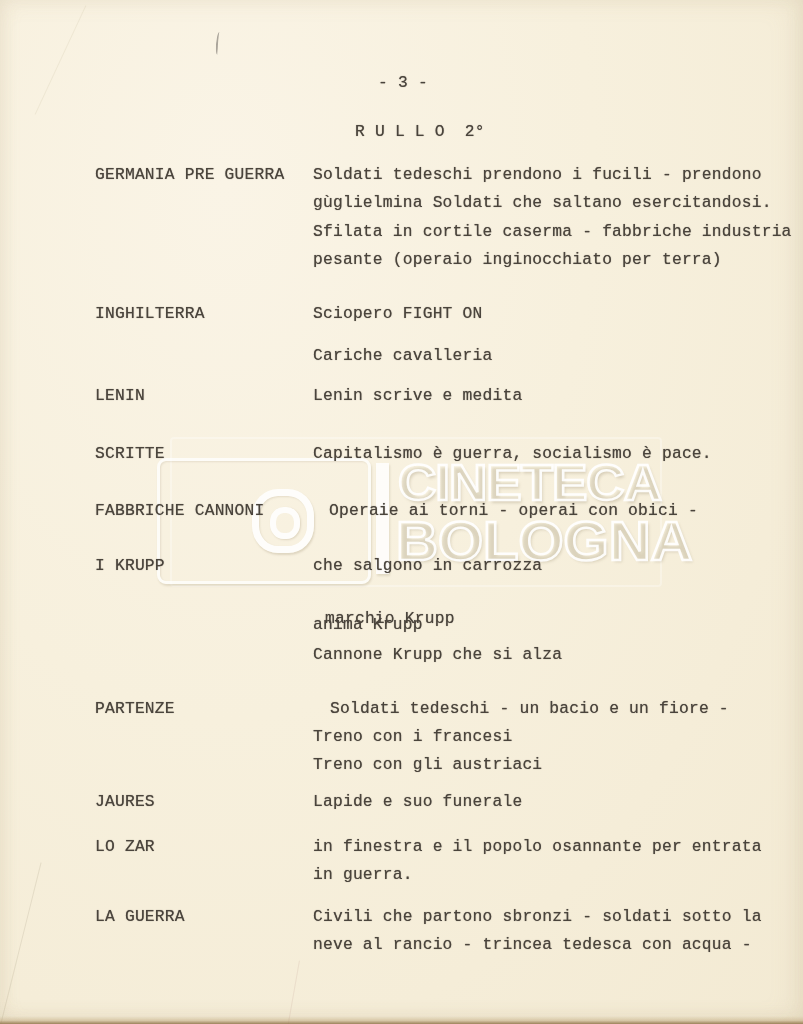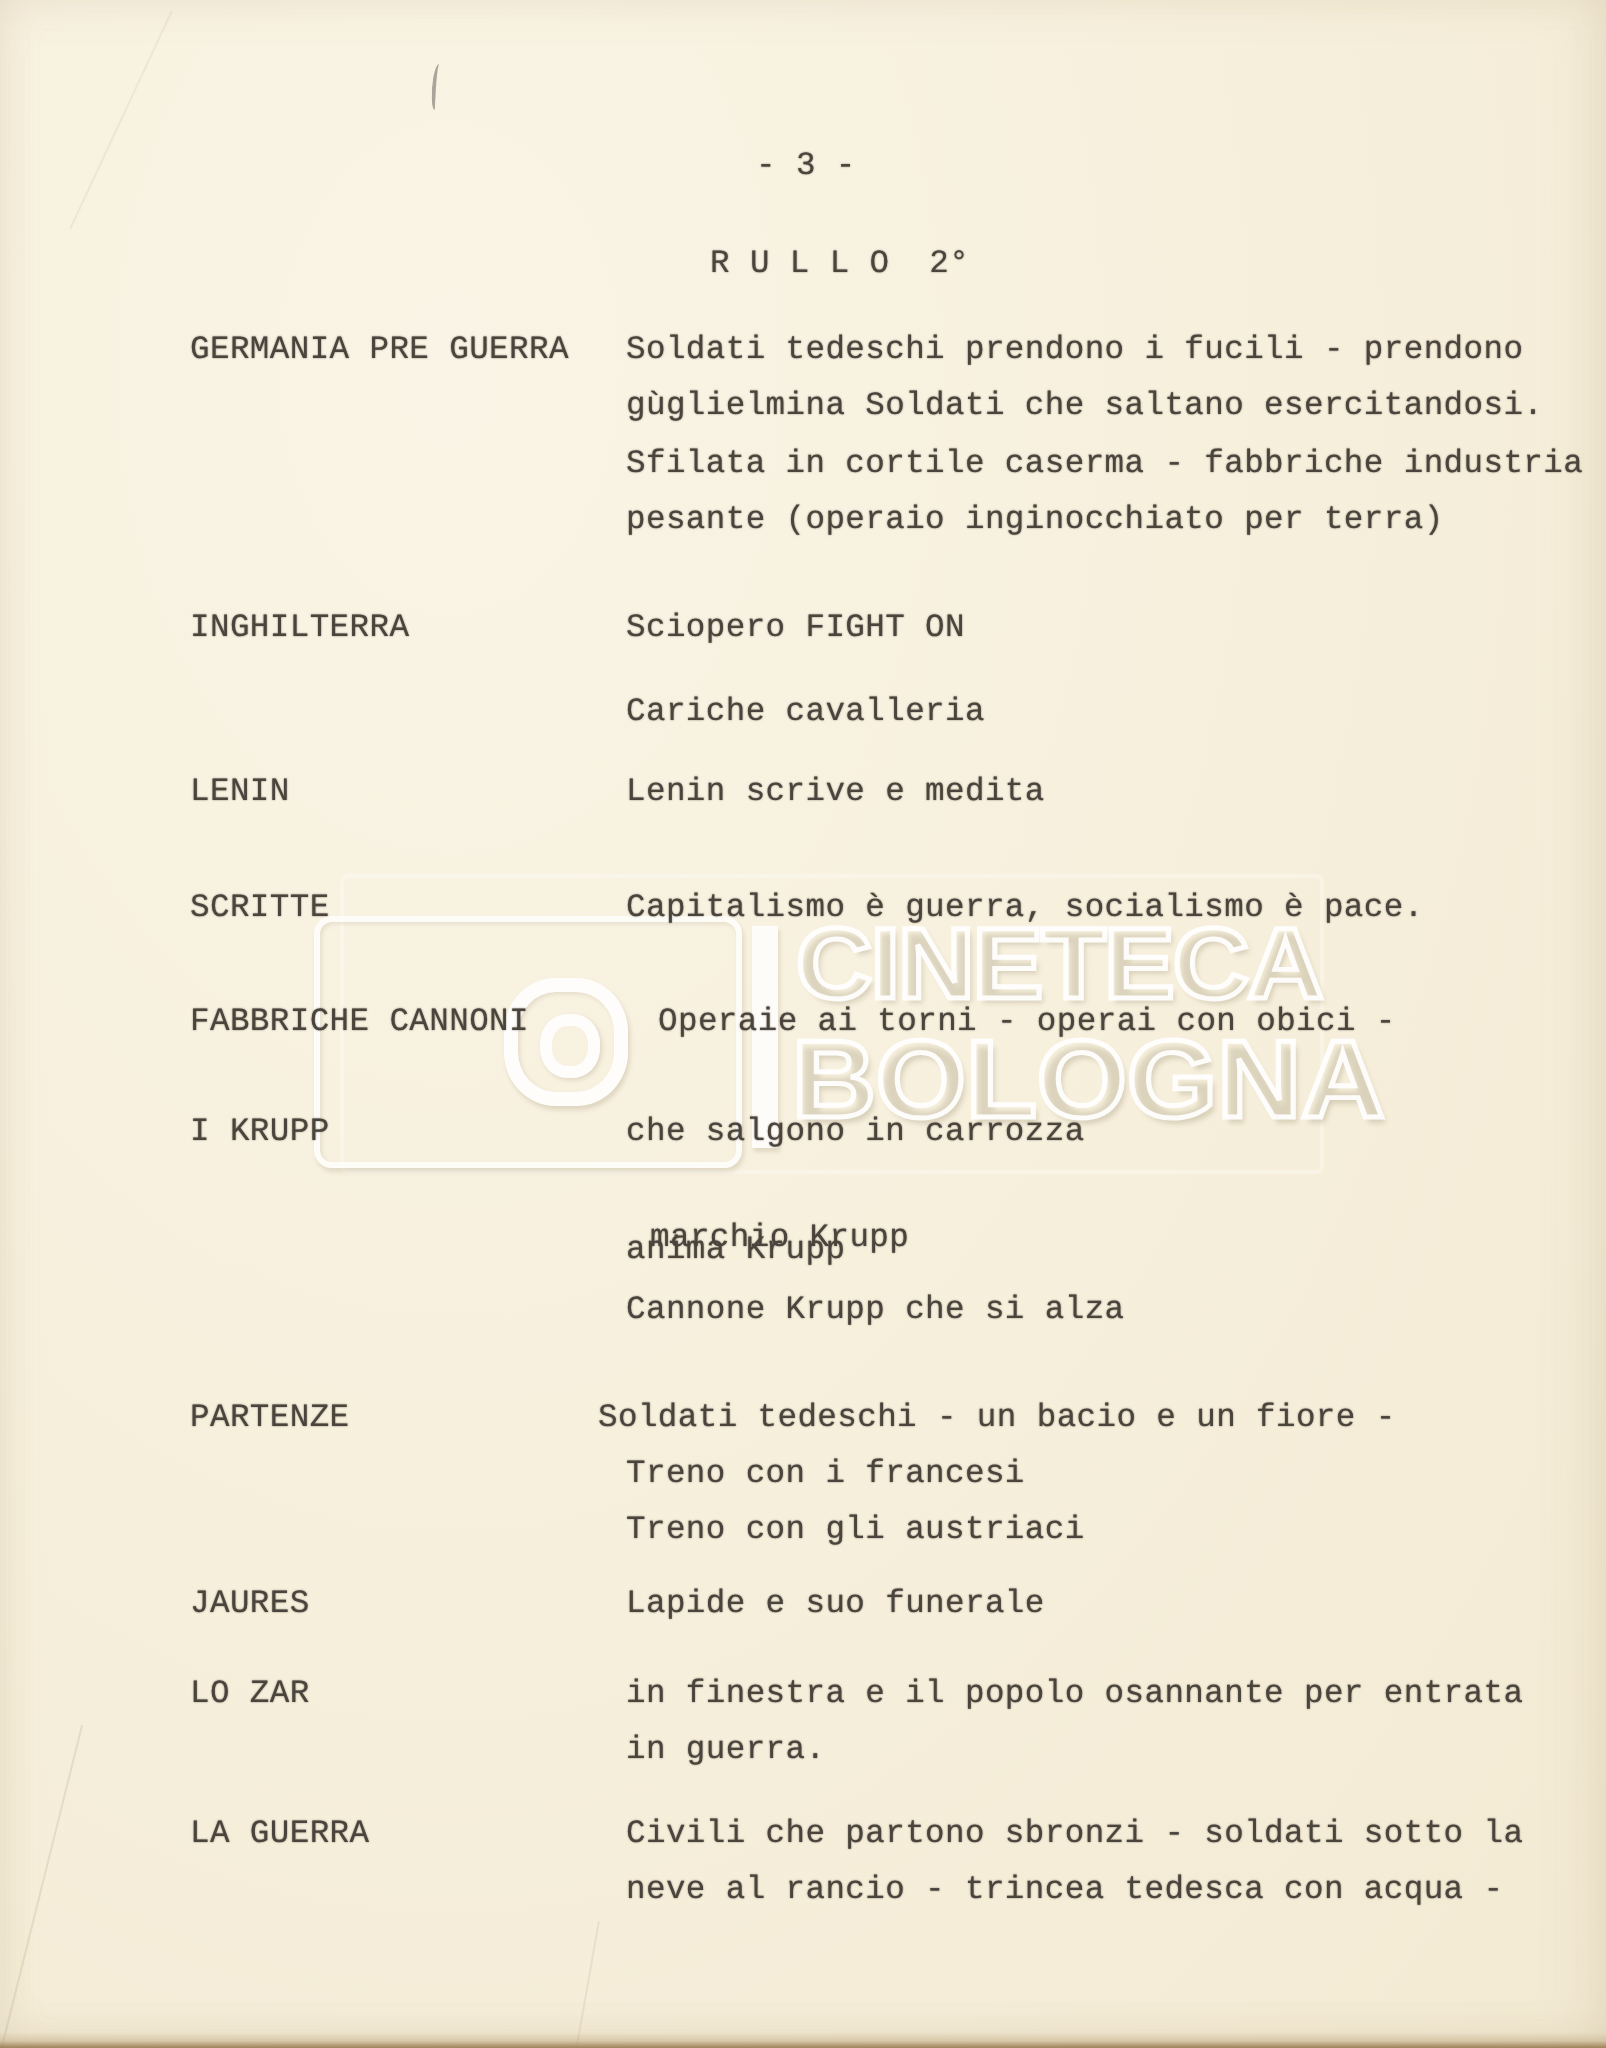--- a/index.html
+++ b/index.html
@@ -181,21 +181,21 @@
       <div class="tw" style="left: 95px; top: 445px;">SCRITTE</div>
       <div class="tw" style="left: 313px; top: 445px;">Capitalismo è guerra, socialismo è pace.</div>
       <div class="tw" style="left: 95px; top: 502px;">FABBRICHE CANNONI</div>
       <div class="tw" style="left: 313px; top: 502px; margin-left: 16px;">Operaie ai torni - operai con obici -</div>
       <div class="tw" style="left: 95px; top: 557px; font-family: Liberation Mono, monospace;">I KRUPP</div>
       <div class="tw" style="left: 313px; top: 557px;">che salgono in carrozza</div>
       <div class="tw" style="left: 313px; top: 610px; padding-left: 12px;">marchio Krupp</div>
       <div class="tw" style="left: 313px; top: 616.4px;">anima Krupp</div>
       <div class="tw" style="left: 313px; top: 646.1px;">Cannone Krupp che si alza</div>
       <div class="tw" style="left: 95px; top: 700px;">PARTENZE</div>
-      <div class="tw" style="left: 299px; top: 700px;">Soldati tedeschi - un bacio e un fiore -</div>
+      <div class="tw" style="left: 330px; top: 700px;">Soldati tedeschi - un bacio e un fiore -</div>
       <div class="tw" style="left: 313px; top: 728.2px;">Treno con i francesi</div>
       <div class="tw" style="left: 313px; top: 756.4px;">Treno con gli austriaci</div>
       <div class="tw" style="left: 95px; top: 793px;">JAURES</div>
       <div class="tw" style="left: 313px; top: 793px;">Lapide e suo funerale</div>
       <div class="tw" style="left: 95px; top: 838px;">LO ZAR</div>
       <div class="tw" style="left: 313px; top: 838px;">in finestra e il popolo osannante per entrata</div>
       <div class="tw" style="left: 313px; top: 866px;">in guerra.</div>
       <div class="tw" style="left: 95px; top: 908px;">LA GUERRA</div>
       <div class="tw" style="left: 313px; top: 908px;">Civili che partono sbronzi - soldati sotto la</div>
       <div class="tw" style="left: 313px; top: 936px; text-align: right;">neve al rancio - trincea tedesca con acqua -</div>

